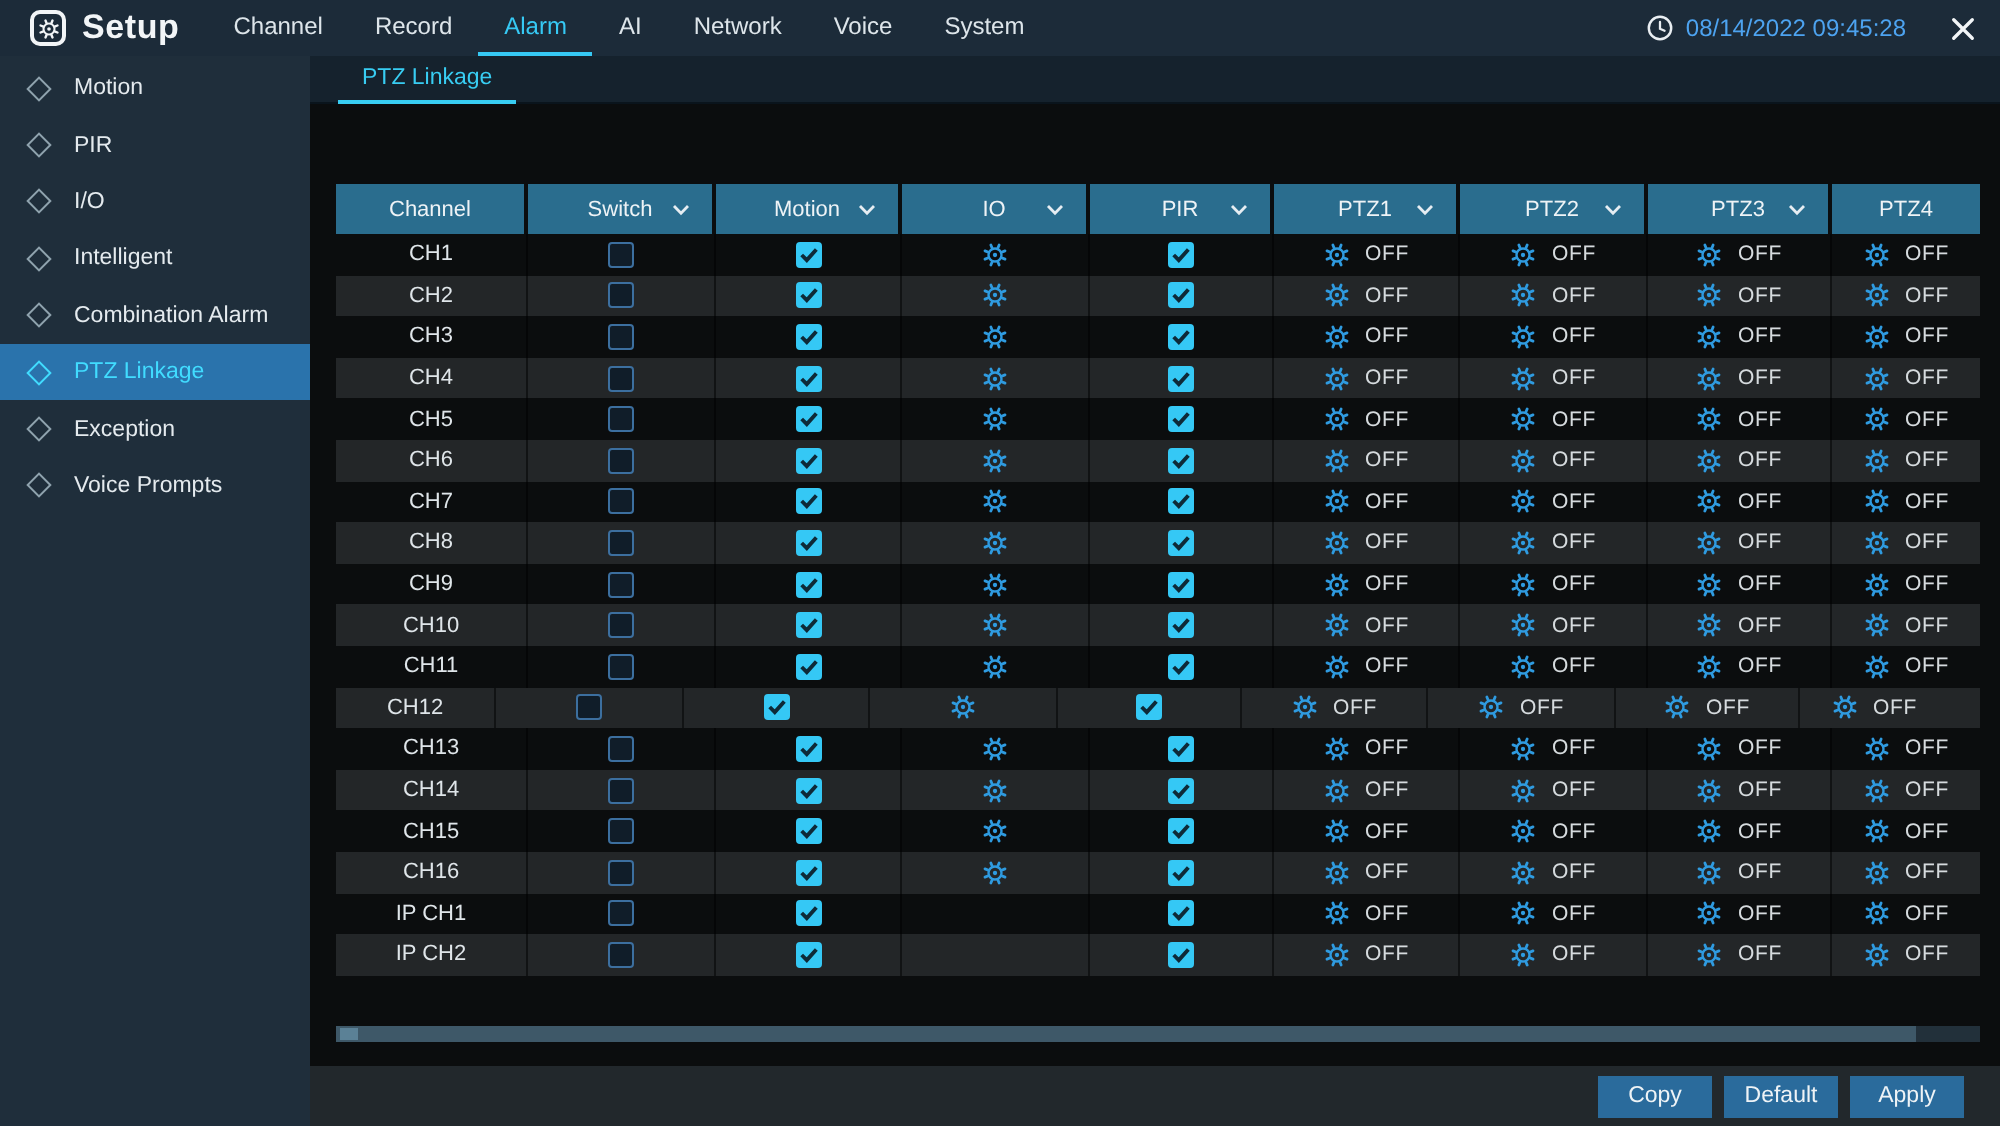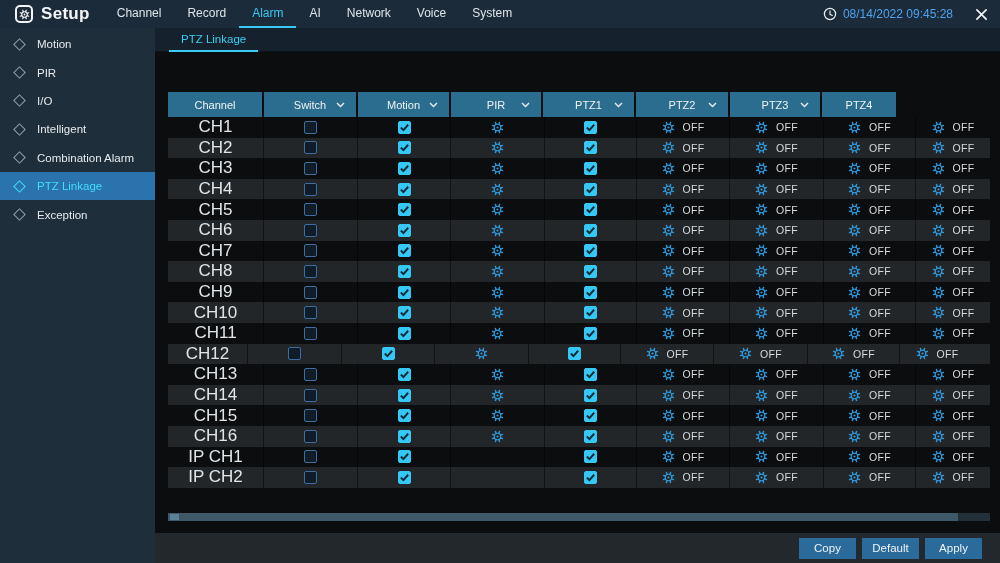--- a/index.html
+++ b/index.html
@@ -41,21 +41,21 @@
   .header-row{display:flex;height:25px;}
   .hcell{background:#2a6d8e;color:#eef3f6;font-size:11px;display:flex;align-items:center;
          justify-content:center;position:relative;border-right:2px solid #0b0d0e;box-sizing:border-box;}
   .hcell:last-child{border-right:none;}
   .hcell .chev{position:absolute;right:11px;top:10px;display:flex;}
   .trow{display:flex;height:20.6px;}
   .trow.alt{background:#232628;}
   .tcell{height:100%;display:flex;align-items:center;justify-content:center;gap:8px;
          box-sizing:border-box;border-right:1px solid rgba(0,0,0,0.5);}
   .tcell:last-child{border-right:none;}
-  .chan-label{color:#dfe5e9;font-size:17px;}
+  .chan-label{color:#dfe5e9;font-size:11px;}
   .off-label{color:#d6dbde;font-size:10.5px;letter-spacing:.3px;}
   .cb{width:13px;height:13px;border:1px solid #3c6f9f;background:#101d29;border-radius:2px;
       box-sizing:border-box;cursor:pointer;display:flex;align-items:center;justify-content:center;}
   .cb.checked{background:#35c8f5;border-color:#35c8f5;}
   .gear-wrap{display:flex;align-items:center;cursor:pointer;}
 
   
   .hscroll{position:absolute;left:13px;top:460px;width:822px;height:8px;background:#22303a;}
   .hthumb{position:absolute;left:0;top:0;height:8px;width:790px;background:#3e5868;cursor:pointer;}
   .hthumb::before{content:'';position:absolute;left:2px;top:1px;width:9px;height:6px;background:#5b8196;}
@@ -139,20 +139,24 @@
      <span>Combination Alarm</span>
    </div>
       <div class="side-item selected">
      <span class="diamond"></span>
      <span>PTZ Linkage</span>
    </div>
       <div class="side-item">
      <span class="diamond"></span>
      <span>Exception</span>
    </div>
+      <div class="side-item">
+     <span class="diamond"></span>
+     <span>Voice Prompts</span>
+   </div>
     </aside>
 
   <main class="main">
     <div class="tabstrip">
       <div class="tab">PTZ Linkage</div>
     </div>
 
     <div class="content">
       <div class="table" id="tableRoot">
           <div class="header-row">
@@ -163,20 +167,28 @@
             <div class="hcell" style="width:94px">
        <span>Switch</span>
        <span class="chev">
                 <svg width="9" height="6" viewBox="0 0 9 6">
                   <polyline points="1,1 4.5,4.6 8,1" fill="none" stroke="#e6edf2" stroke-width="1.4"></polyline>
                 </svg>
               </span>
      </div>
             <div class="hcell" style="width:93px">
        <span>Motion</span>
+       <span class="chev">
+                <svg width="9" height="6" viewBox="0 0 9 6">
+                  <polyline points="1,1 4.5,4.6 8,1" fill="none" stroke="#e6edf2" stroke-width="1.4"></polyline>
+                </svg>
+              </span>
+     </div>
+            <div class="hcell" style="width:94px">
+       <span>IO</span>
        <span class="chev">
                 <svg width="9" height="6" viewBox="0 0 9 6">
                   <polyline points="1,1 4.5,4.6 8,1" fill="none" stroke="#e6edf2" stroke-width="1.4"></polyline>
                 </svg>
               </span>
      </div>
             <div class="hcell" style="width:92px">
        <span>PIR</span>
        <span class="chev">
                 <svg width="9" height="6" viewBox="0 0 9 6">

